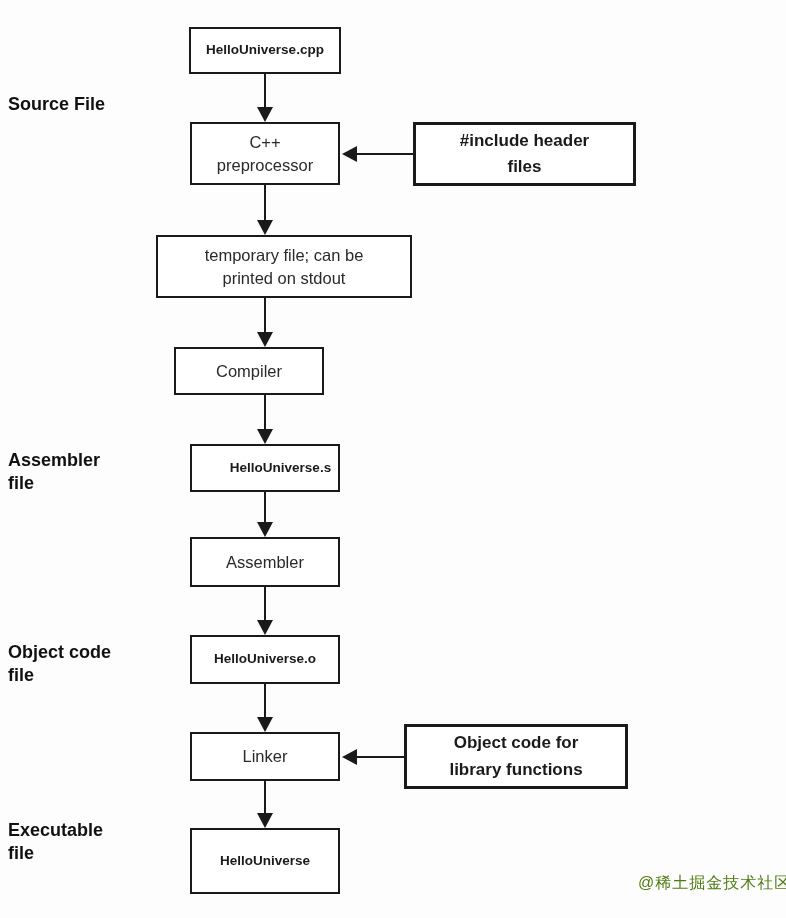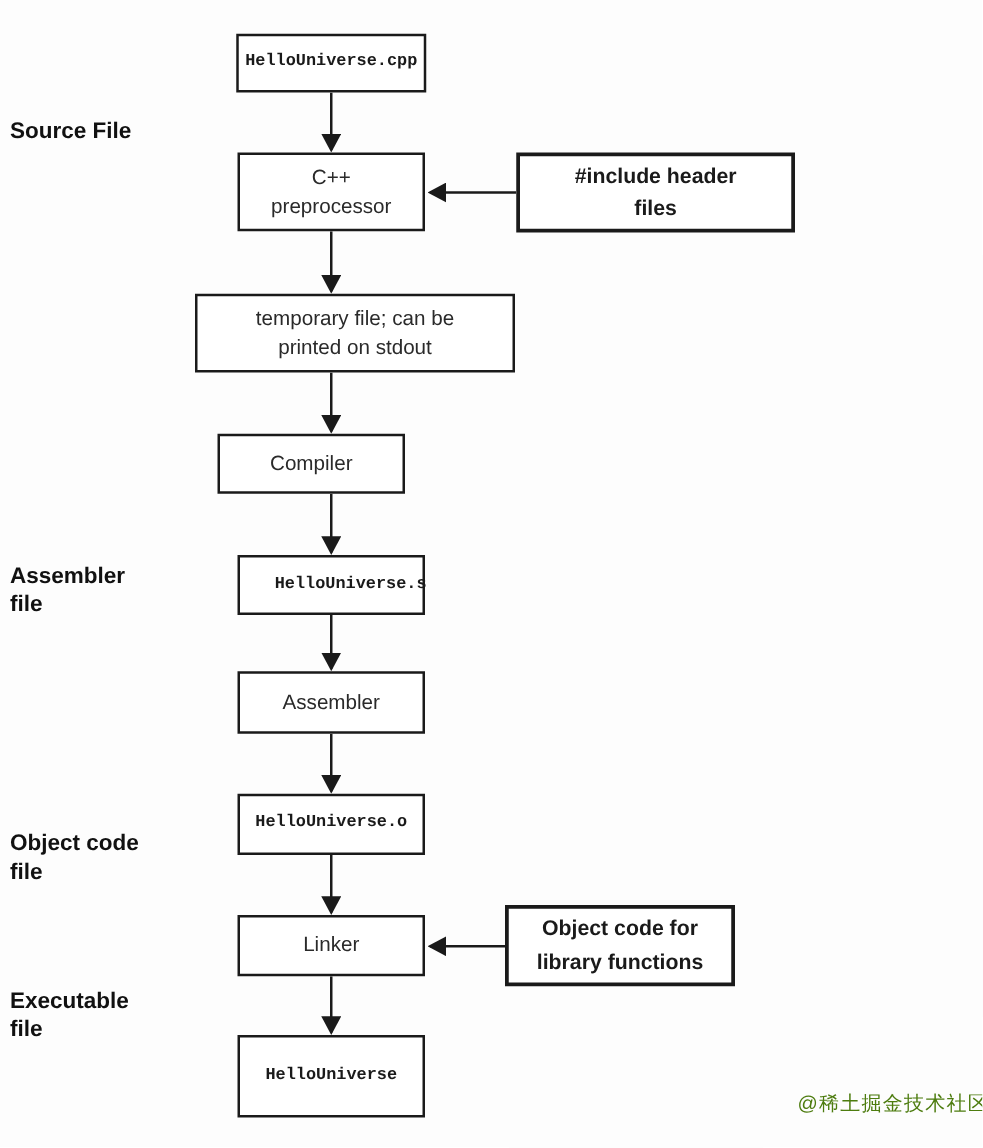--- a/index.html
+++ b/index.html
@@ -34,21 +34,21 @@
     white-space: pre-line;
     line-height: 1.35;
     z-index: 2;
   }
   .box.sans {
     font-size: 16.5px;
     font-weight: 400;
     color: #2a2a2a;
   }
   .box.mono {
-    font-family: Liberation Mono, monospace;
+    font-family: Liberation Sans, sans-serif;
     font-size: 13.5px;
     font-weight: 700;
     letter-spacing: 0px;
   }
   .box.callout {
     border-width: 3px;
     font-size: 17px;
     font-weight: 700;
     line-height: 1.55;
   }
@@ -94,23 +94,23 @@
     <line x1="265" y1="587" x2="265" y2="633" stroke="#1a1a1a" stroke-width="2" marker-end="url(#ah)"></line>
     <line x1="265" y1="684" x2="265" y2="730" stroke="#1a1a1a" stroke-width="2" marker-end="url(#ah)"></line>
     <line x1="265" y1="781" x2="265" y2="826" stroke="#1a1a1a" stroke-width="2" marker-end="url(#ah)"></line>
     <line x1="413" y1="154" x2="344" y2="154" stroke="#1a1a1a" stroke-width="2" marker-end="url(#ah)"></line>
     <line x1="404" y1="757" x2="344" y2="757" stroke="#1a1a1a" stroke-width="2" marker-end="url(#ah)"></line>
   </svg>
 
   <div class="side-label" style="left:8px; top:93px;">Source File</div>
   <div class="side-label" style="left:8px; top:449px;">Assembler
 file</div>
-  <div class="side-label" style="left:8px; top:663px;">Object code
+  <div class="side-label" style="left:8px; top:641px;">Object code
 file</div>
-  <div class="side-label" style="left:8px; top:789px;">Executable
+  <div class="side-label" style="left:8px; top:819px;">Executable
 file</div>
 
   <div class="box mono" style="left:189px; top:27px; width:152px; height:47px;">HelloUniverse.cpp</div>
 
   <div class="box sans" style="left:190px; top:122px; width:150px; height:63px;">C++
 preprocessor</div>
 
   <div class="box callout" style="left:413px; top:122px; width:223px; height:64px;">#include header
 files</div>
 
@@ -120,20 +120,20 @@
   <div class="box sans" style="left:174px; top:347px; width:150px; height:48px;">Compiler</div>
 
   <div class="box mono" style="left:190px; top:444px; width:150px; height:48px;padding-left:31px;">HelloUniverse.s</div>
 
   <div class="box sans" style="left:190px; top:537px; width:150px; height:50px;">Assembler</div>
 
   <div class="box sans" style="left:190px; top:732px; width:150px; height:49px;">Linker</div>
 
   <div class="box mono" style="left:190px; top:635px; width:150px; height:49px;">HelloUniverse.o</div>
 
-  <div class="box callout" style="left:404px; top:724px; width:184px; height:65px;">Object code for
+  <div class="box callout" style="left:404px; top:724px; width:224px; height:65px;">Object code for
 library functions</div>
 
   <div class="box mono" style="left:190px; top:828px; width:150px; height:66px;">HelloUniverse</div>
 
   <div class="watermark">@稀土掘金技术社区</div>
 
 </div>
 
 </body></html>

